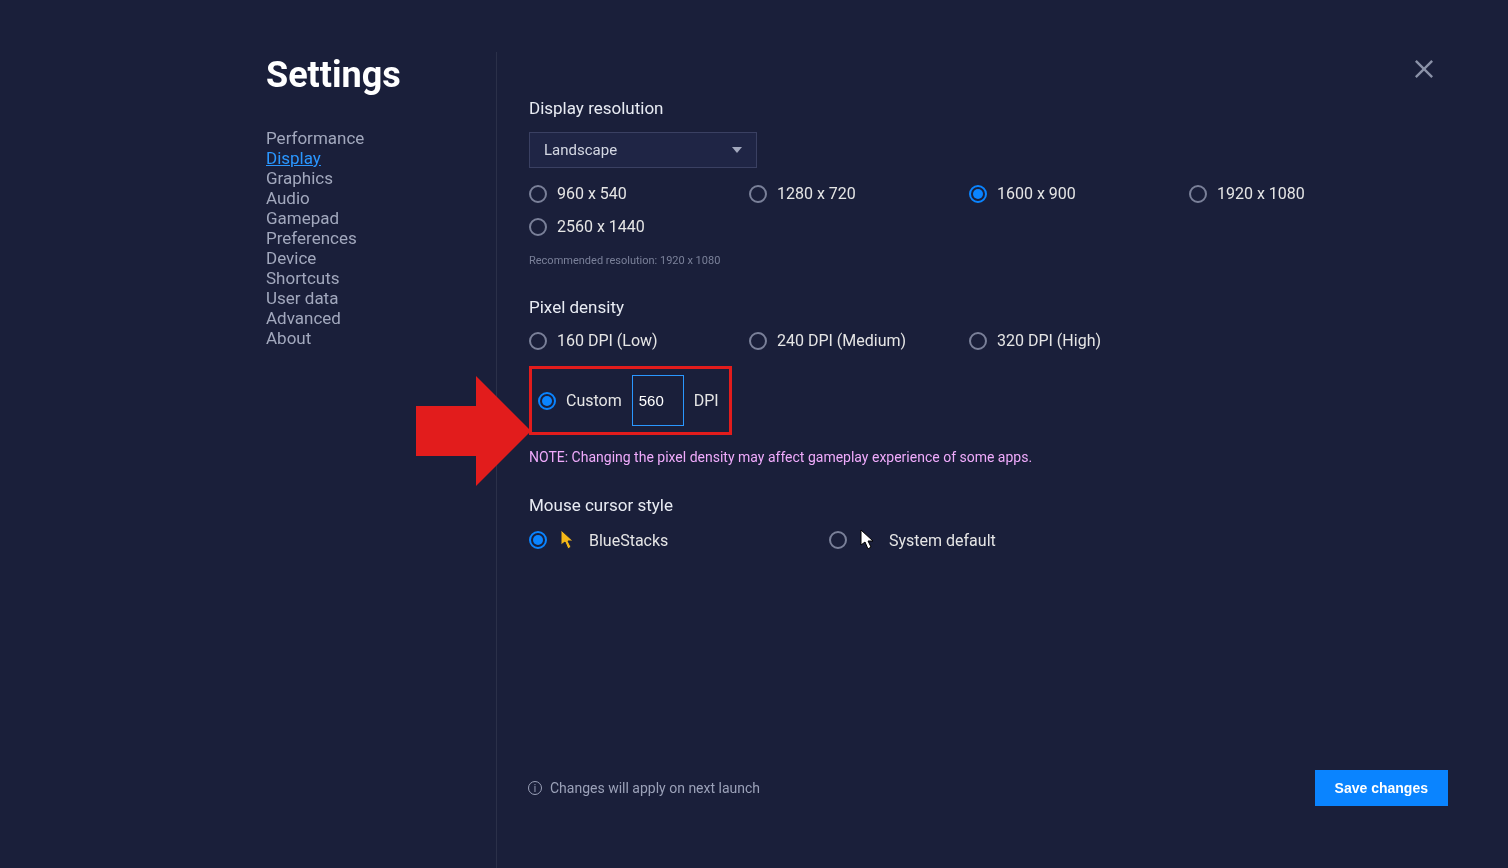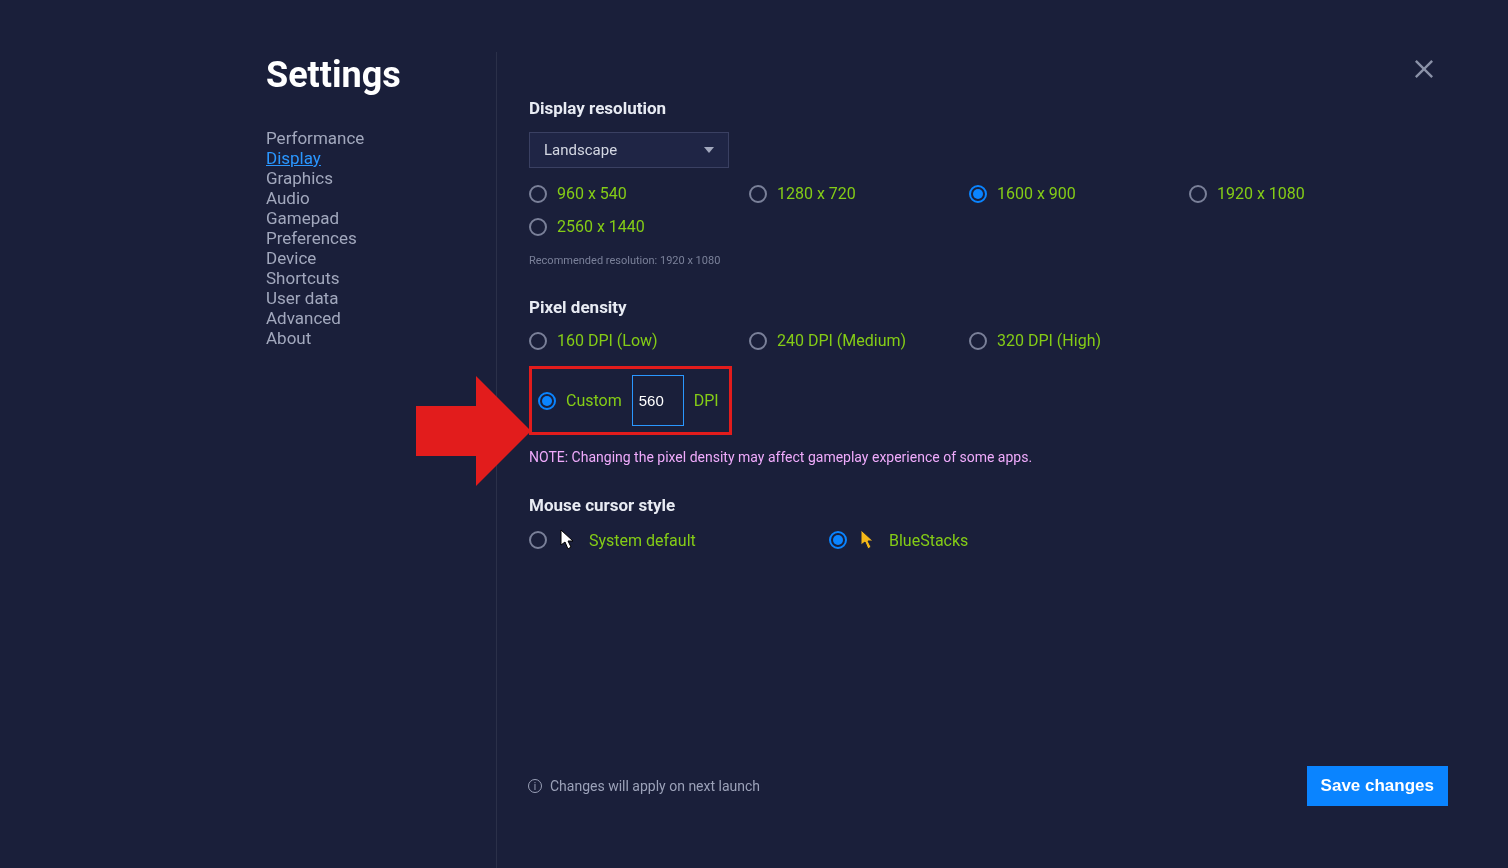--- a/index.html
+++ b/index.html
@@ -56,30 +56,30 @@
     .main {
       flex: 1;
       padding: 46px 60px 0 32px;
       position: relative;
     }
     .section { margin-bottom: 30px; }
     .section-title {
       font-size: 17px;
       color: #e8ebf3;
       margin-bottom: 14px;
-      font-weight: 700;
+      font-weight: 400;
     }
     .dropdown {
       display: inline-flex;
       align-items: center;
       justify-content: space-between;
       border: 1px solid #3a4062;
       background: #1f2545;
       padding: 8px 14px;
-      width: 200px;
+      width: 228px;
       color: #d4d8e3;
       font-size: 15px;
       cursor: pointer;
       margin-bottom: 16px;
     }
     .dropdown .caret {
       width: 0; height: 0;
       border-left: 5px solid transparent;
       border-right: 5px solid transparent;
       border-top: 6px solid #a2a8bd;
@@ -110,21 +110,21 @@
     }
     .radio.selected-dot::after{
       content:'';
       position:absolute;
       top:50%;left:50%;
       transform:translate(-50%,-50%);
       width:10px;height:10px;
       background:#0a84ff;
       border-radius:50%;
     }
-    .radio-label { font-size: 16px; color: #84cc16; }
+    .radio-label { font-size: 16px; color: #e5e5e5; }
     .hint {
       font-size: 11px;
       color: #7a8099;
       margin-top: 4px;
     }
     .custom-row {
       display: inline-flex;
       align-items: center;
       gap: 10px;
       border: 3px solid #e21c1c;
@@ -172,23 +172,23 @@
       font-size: 14px;
       color: #9ba1b8;
       display: flex;
       align-items: center;
       gap: 8px;
     }
     .save-btn {
       background: #0a84ff;
       color: #fff;
       border: none;
-      font-size: 17px;
+      font-size: 14px;
       font-weight: 600;
-      padding: 10px 14px;
+      padding: 10px 20px;
       cursor: pointer;
     }
     .info-icon {
       width: 14px; height: 14px;
       border: 1px solid #9ba1b8;
       border-radius: 50%;
       display: inline-flex;
       align-items: center;
       justify-content: center;
       font-size: 10px;
@@ -278,32 +278,32 @@
         <input class="dpi-input" type="text" value="560" style="">
         <span class="radio-label">DPI</span>
       </div>
       <div class="note">NOTE: Changing the pixel density may affect gameplay experience of some apps.</div>
     </section>
 
     <section class="section">
       <div class="section-title">Mouse cursor style</div>
       <div class="radio-row">
         <div class="radio-item wide cursor-item">
-          <span class="radio"></span>
-          <svg class="cursor-icon" viewBox="0 0 16 22">
-            <path d="M1 1 L1 16 L5 13 L8 20 L11 18 L8 12 L13 12 Z" fill="#fff" stroke="#000" stroke-width="1"></path>
-          </svg>
-          <span class="radio-label">System default</span>
-        </div>
-        <div class="radio-item wide cursor-item">
           <span class="radio selected-dot"></span>
           <svg class="cursor-icon" viewBox="0 0 16 22">
             <path d="M1 1 L1 16 L5 13 L8 20 L11 18 L8 12 L13 12 Z" fill="#f5b818" stroke="#1a1f3a" stroke-width="1"></path>
           </svg>
           <span class="radio-label">BlueStacks</span>
+        </div>
+        <div class="radio-item wide cursor-item">
+          <span class="radio"></span>
+          <svg class="cursor-icon" viewBox="0 0 16 22">
+            <path d="M1 1 L1 16 L5 13 L8 20 L11 18 L8 12 L13 12 Z" fill="#fff" stroke="#000" stroke-width="1"></path>
+          </svg>
+          <span class="radio-label">System default</span>
         </div>
       </div>
     </section>
 
   </main>
 </div>
 
 <svg class="arrow-annotation" width="130" height="130">
   <polygon points="10,40 70,40 70,10 125,65 70,120 70,90 10,90" fill="#e21c1c"></polygon>
 </svg>

